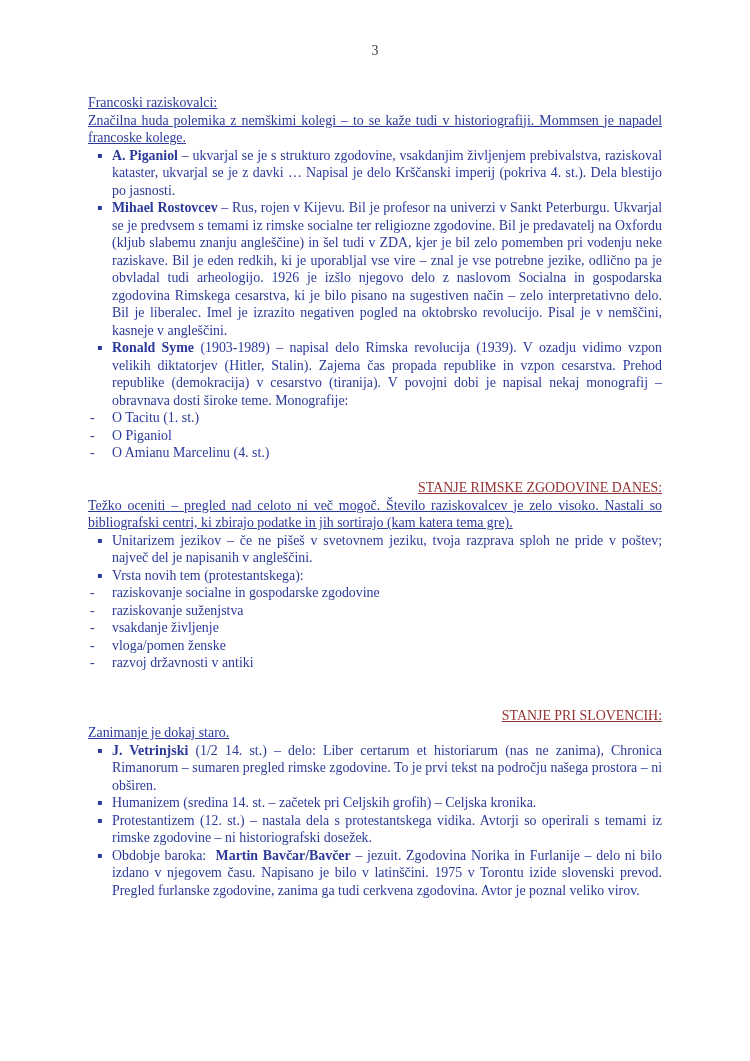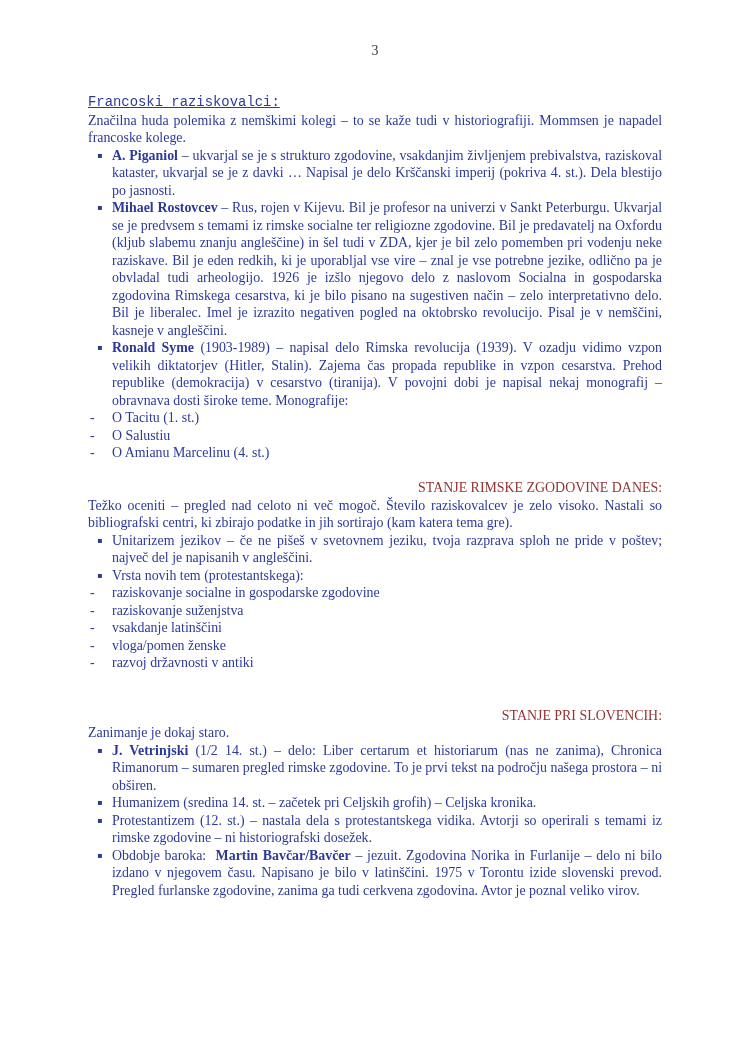--- a/index.html
+++ b/index.html
@@ -29,22 +29,22 @@
     text-align: center;
     color: var(--page-number);
   }
   .doc-content {
     position: absolute;
     top: 94px;
     left: 88px;
     width: 574px;
     text-align: justify;
   }
-  .para { text-align: justify; }
-  .heading-underline { text-decoration: underline; text-align: left; font-family: Liberation Mono, monospace; }
+  .para { text-align: justify; text-decoration: underline; }
+  .heading-underline { text-decoration: underline; text-align: left; }
   .heading-red { color: var(--heading-red); text-align: right; }
   .bold { font-weight: bold; margin-top: 20px; }
   ul.doc-list { list-style: none; }
   li.doc-item {
     position: relative;
     padding-left: 24px;
     text-align: justify;
   }
   li.doc-item .marker {
     position: absolute;
@@ -70,34 +70,34 @@
   <div class="doc-content">
       <div class="para heading-underline">Francoski raziskovalci:</div>
       <div class="para"><span>Značilna huda polemika z nemškimi kolegi – to se kaže tudi v historiografiji. Mommsen je napadel francoske kolege.</span></div>
       <ul class="doc-list">
         <li class="doc-item bullet-item"><span class="marker">▪</span><span><span class="bold">A. Piganiol</span><span> – ukvarjal se je s strukturo zgodovine, vsakdanjim življenjem prebivalstva, raziskoval kataster, ukvarjal se je z davki … Napisal je delo Krščanski imperij (pokriva 4. st.). Dela blestijo po jasnosti.</span></span></li>
         <li class="doc-item bullet-item"><span class="marker">▪</span><span><span class="bold">Mihael Rostovcev</span><span> – Rus, rojen v Kijevu. Bil je profesor na univerzi v Sankt Peterburgu. Ukvarjal se je predvsem s temami iz rimske socialne ter religiozne zgodovine. Bil je predavatelj na Oxfordu (kljub slabemu znanju angleščine) in šel tudi v ZDA, kjer je bil zelo pomemben pri vodenju neke raziskave. Bil je eden redkih, ki je uporabljal vse vire – znal je vse potrebne jezike, odlično pa je obvladal tudi arheologijo. 1926 je izšlo njegovo delo z naslovom Socialna in gospodarska zgodovina Rimskega cesarstva, ki je bilo pisano na sugestiven način – zelo interpretativno delo. Bil je liberalec. Imel je izrazito negativen pogled na oktobrsko revolucijo. Pisal je v nemščini, kasneje v angleščini.</span></span></li>
         <li class="doc-item bullet-item"><span class="marker">▪</span><span><span class="bold">Ronald Syme</span><span> (1903-1989) – napisal delo Rimska revolucija (1939). V ozadju vidimo vzpon velikih diktatorjev (Hitler, Stalin). Zajema čas propada republike in vzpon cesarstva. Prehod republike (demokracija) v cesarstvo (tiranija). V povojni dobi je napisal nekaj monografij – obravnava dosti široke teme. Monografije:</span></span></li>
       </ul>
       <ul class="doc-list">
         <li class="doc-item dash-item"><span class="marker">-</span><span>O Tacitu (1. st.)</span></li>
-        <li class="doc-item dash-item"><span class="marker">-</span><span>O Salustiu</span></li>
+        <li class="doc-item dash-item"><span class="marker">-</span><span>O Piganiol</span></li>
         <li class="doc-item dash-item"><span class="marker">-</span><span>O Amianu Marcelinu (4. st.)</span></li>
       </ul>
       <div class="spacer" style="height: 17.5px;"></div>
       <div class="para heading-red">STANJE RIMSKE ZGODOVINE DANES:</div>
       <div class="para"><span>Težko oceniti – pregled nad celoto ni več mogoč. Število raziskovalcev je zelo visoko. Nastali so bibliografski centri, ki zbirajo podatke in jih sortirajo (kam katera tema gre).</span></div>
       <ul class="doc-list">
         <li class="doc-item bullet-item"><span class="marker">▪</span><span><span>Unitarizem jezikov – če ne pišeš v svetovnem jeziku, tvoja razprava sploh ne pride v poštev; največ del je napisanih v angleščini.</span></span></li>
         <li class="doc-item bullet-item"><span class="marker">▪</span><span><span>Vrsta novih tem (protestantskega):</span></span></li>
       </ul>
       <ul class="doc-list">
         <li class="doc-item dash-item"><span class="marker">-</span><span>raziskovanje socialne in gospodarske zgodovine</span></li>
         <li class="doc-item dash-item"><span class="marker">-</span><span>raziskovanje suženjstva</span></li>
-        <li class="doc-item dash-item"><span class="marker">-</span><span>vsakdanje latinščini</span></li>
+        <li class="doc-item dash-item"><span class="marker">-</span><span>vsakdanje življenje</span></li>
         <li class="doc-item dash-item"><span class="marker">-</span><span>vloga/pomen ženske</span></li>
         <li class="doc-item dash-item"><span class="marker">-</span><span>razvoj državnosti v antiki</span></li>
       </ul>
       <div class="spacer" style="height: 35px;"></div>
       <div class="para heading-red">STANJE PRI SLOVENCIH:</div>
       <div class="para"><span>Zanimanje je dokaj staro.</span></div>
       <ul class="doc-list">
         <li class="doc-item bullet-item"><span class="marker">▪</span><span><span class="bold">J. Vetrinjski</span><span> (1/2 14. st.) – delo: Liber certarum et historiarum (nas ne zanima), Chronica Rimanorum – sumaren pregled rimske zgodovine. To je prvi tekst na področju našega prostora – ni obširen.</span></span></li>
         <li class="doc-item bullet-item"><span class="marker">▪</span><span><span>Humanizem (sredina 14. st. – začetek pri Celjskih grofih) – Celjska kronika.</span></span></li>
         <li class="doc-item bullet-item"><span class="marker">▪</span><span><span>Protestantizem (12. st.) – nastala dela s protestantskega vidika. Avtorji so operirali s temami iz rimske zgodovine – ni historiografski dosežek.</span></span></li>

